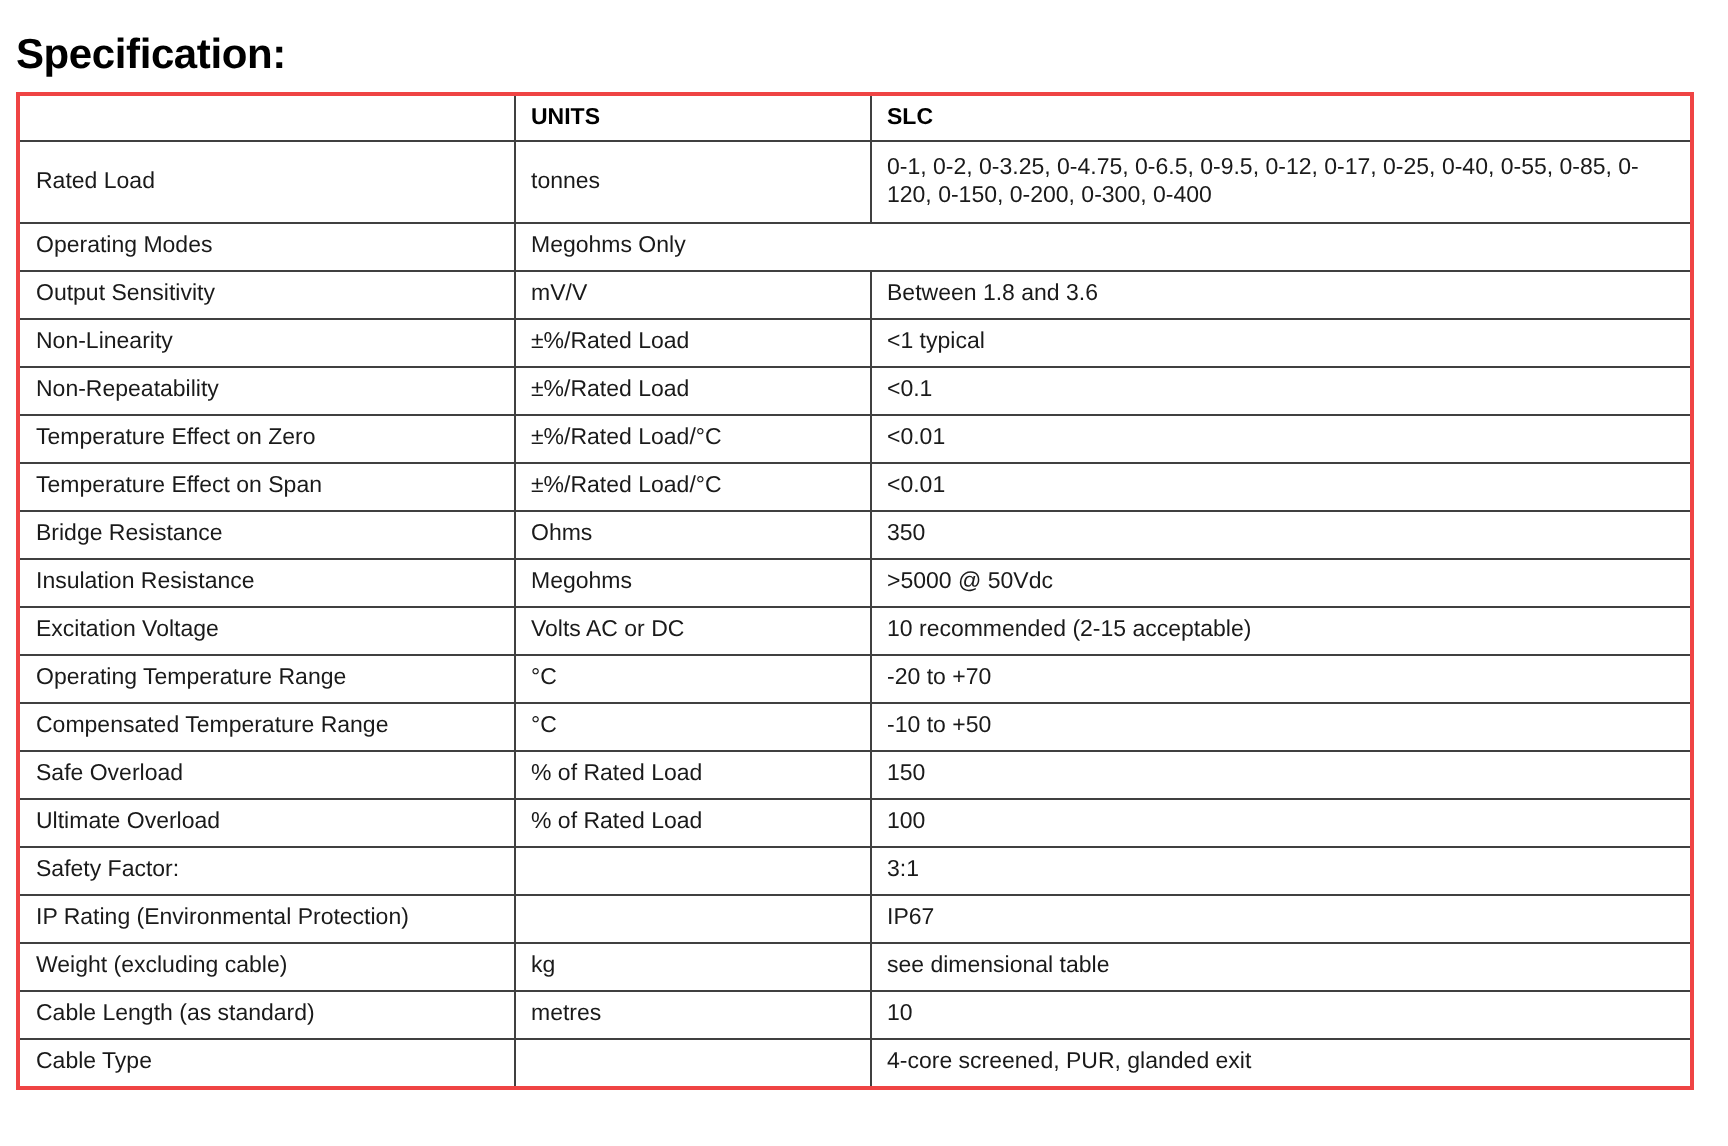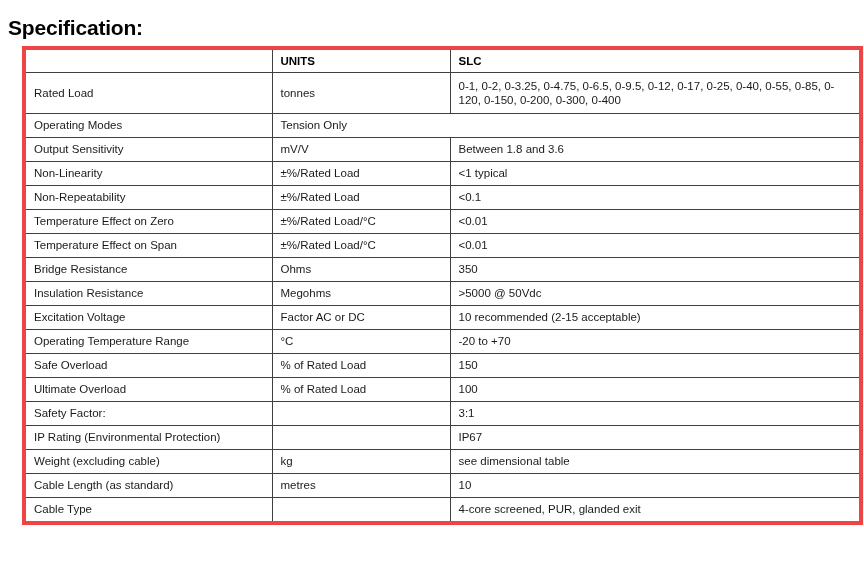--- a/index.html
+++ b/index.html
@@ -19,24 +19,24 @@
   }
   .title {
     font-size: 21px;
     font-weight: 700;
     color: #000000;
     margin: 2px 0 6px 8px;
     letter-spacing: -0.2px;
   }
   table.spec {
     border-collapse: collapse;
-    margin-left: 22px;
+    margin-left: 8px;
     width: 837px;
     table-layout: fixed;
-    border: 4px solid #ef4444;
+    border: 2px solid #ef4444;
   }
   table.spec col.c1 { width: 248px; }
   table.spec col.c2 { width: 178px; }
   table.spec col.c3 { width: 411px; }
   table.spec th,
   table.spec td {
     border: 1.5px solid #404040;
     font-size: 11.5px;
     line-height: 1.25;
     color: #1a1a1a;
@@ -77,21 +77,21 @@
       </tr>
     </thead>
     <tbody>
       <tr class="tall">
         <td>Rated Load</td>
         <td>tonnes</td>
         <td>0-1, 0-2, 0-3.25, 0-4.75, 0-6.5, 0-9.5, 0-12, 0-17, 0-25, 0-40, 0-55, 0-85, 0-120, 0-150, 0-200, 0-300, 0-400</td>
       </tr>
       <tr>
         <td>Operating Modes</td>
-        <td colspan="2">Tension Only</td>
+        <td colspan="2">Megohms Only</td>
       </tr>
       <tr>
         <td>Output Sensitivity</td>
         <td>mV/V</td>
         <td>Between 1.8 and 3.6</td>
       </tr>
       <tr>
         <td>Non-Linearity</td>
         <td>±%/Rated Load</td>
         <td>&lt;1 typical</td>
@@ -116,27 +116,32 @@
         <td>Ohms</td>
         <td>350</td>
       </tr>
       <tr>
         <td>Insulation Resistance</td>
         <td>Megohms</td>
         <td>&gt;5000 @ 50Vdc</td>
       </tr>
       <tr>
         <td>Excitation Voltage</td>
-        <td>Factor AC or DC</td>
+        <td>Volts AC or DC</td>
         <td>10 recommended (2-15 acceptable)</td>
       </tr>
       <tr>
         <td>Operating Temperature Range</td>
         <td>°C</td>
         <td>-20 to +70</td>
+      </tr>
+      <tr>
+        <td>Compensated Temperature Range</td>
+        <td>°C</td>
+        <td>-10 to +50</td>
       </tr>
       <tr>
         <td>Safe Overload</td>
         <td>% of Rated Load</td>
         <td>150</td>
       </tr>
       <tr>
         <td>Ultimate Overload</td>
         <td>% of Rated Load</td>
         <td>100</td>

